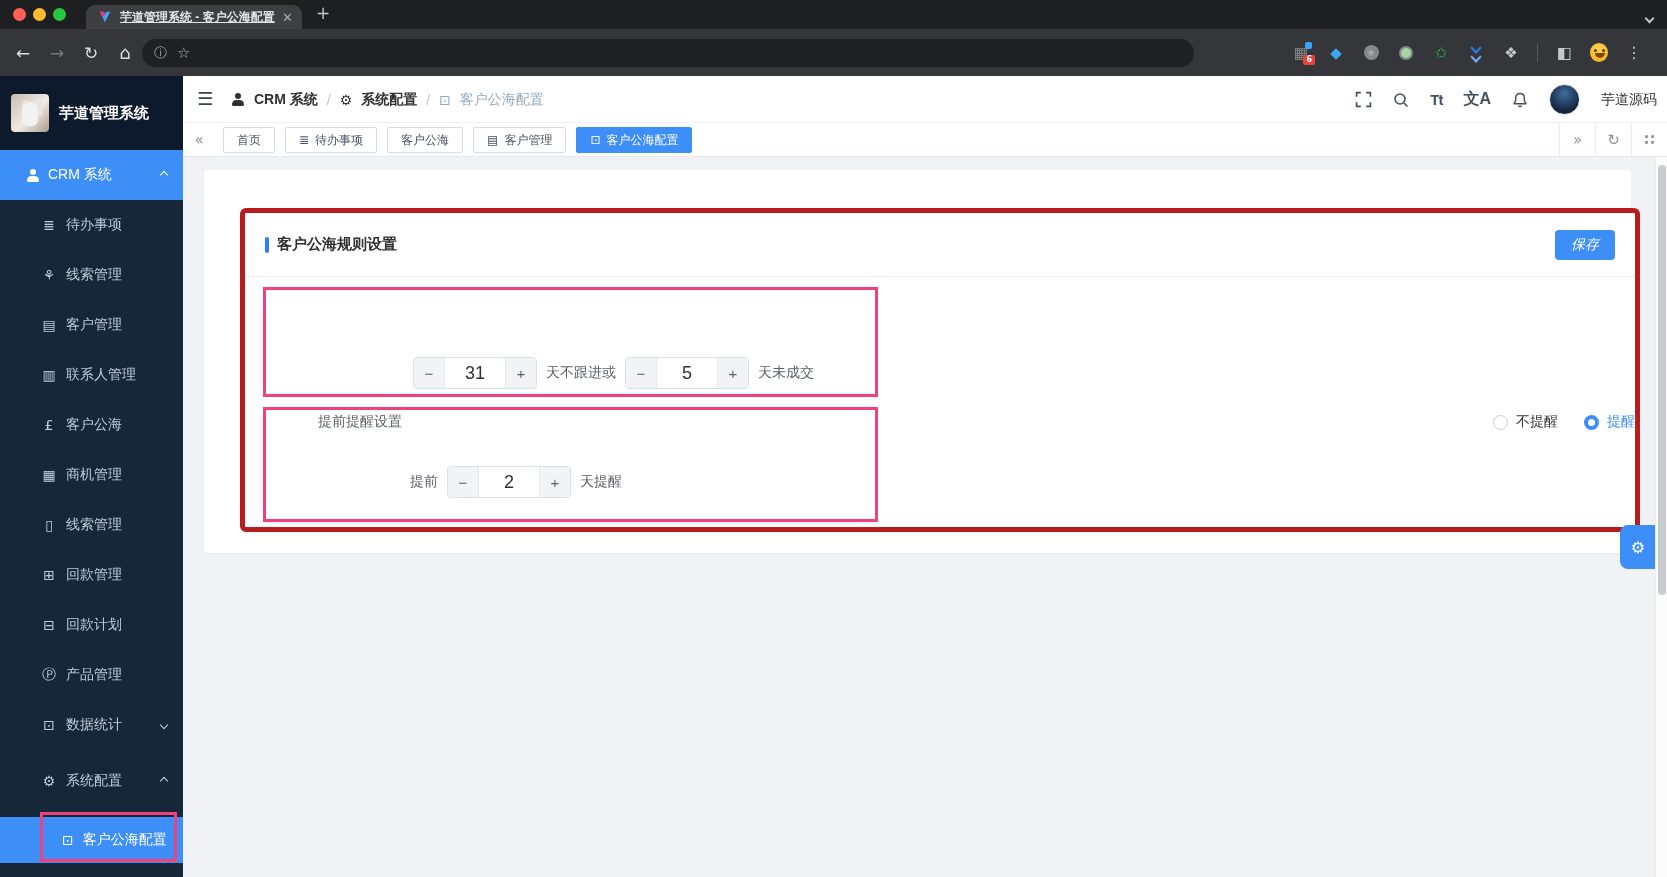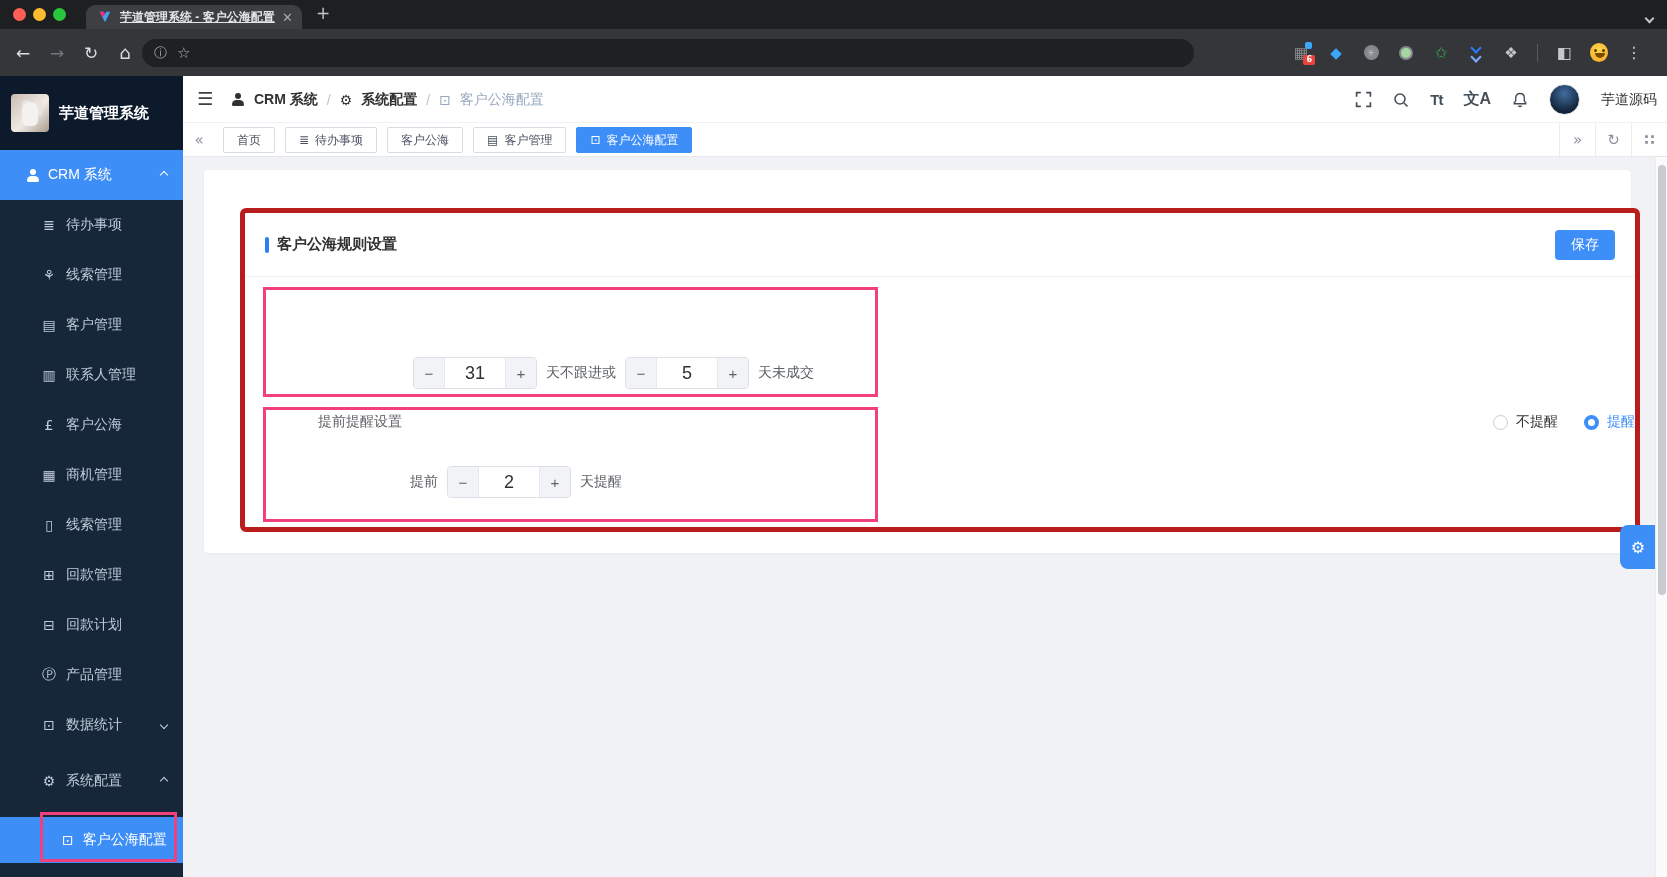--- a/index.html
+++ b/index.html
@@ -97,21 +97,21 @@
   #t-ctrls { position:absolute; right:0; top:0; height:33px; display:flex; }
   #t-ctrls > div { width:36px; height:33px; display:flex; align-items:center; justify-content:center; color:#8a919c; border-left:1px solid #ececec; font-size:15px; }
 
   
   #content { position:absolute; left:183px; top:157px; width:1484px; height:720px; background:#f0f2f5; }
   #wrapper { position:absolute; left:21px; top:13px; width:1427px; height:383px; background:#fff; border-radius:4px; box-shadow:0 1px 3px rgba(0,0,0,.04); }
   #card { position:absolute; left:24px; top:38px; width:1400px; height:324px; background:#fff; border:5px solid #b91c1c; border-radius:6px;margin-left:12px; }
   #cardhead { height:64px; display:flex; align-items:center; padding:0 20px; border-bottom:1px solid #eef0f3; }
   #cardhead .bar { width:4px; height:16px; background:#2f7cf6; border-radius:2px; margin-right:8px; }
   #cardhead .ct { font-weight:bold; font-size:15px; color:#303133; flex:1; }
-  #savebtn { width:60px; height:30px; background:#3e8ef7; color:#fff; border:none; border-radius:4px; font-size:14px; font-family:inherit; }
+  #savebtn { width:60px; height:30px; background:#3e8ef7; color:#fff; border:none; border-radius:4px; font-size:14px; font-family:inherit;font-style:italic; }
   .pinkbox { position:absolute; left:18px; width:615px; border:3px solid #f2407a; pointer-events:none; }
   #pink1 { top:74px; height:110px; }
   #pink2 { top:194px; height:115px; }
   .row { position:absolute; left:0; width:100%; display:flex; align-items:center; }
   .flabel { width:157px; text-align:right; color:#606266; font-size:14px; white-space:nowrap; }
   .req { color:#f56c6c; margin-right:3px; }
   .radios { display:flex; align-items:center; margin-left:13px; gap:26px; }
   .radio { display:flex; align-items:center; gap:8px; color:#303133; font-size:14px; }
   .rdot { width:15px; height:15px; border-radius:50%; background:#fff; border:1px solid #c8ccd4; }
   .radio.sel { color:#3e8ef7; }

